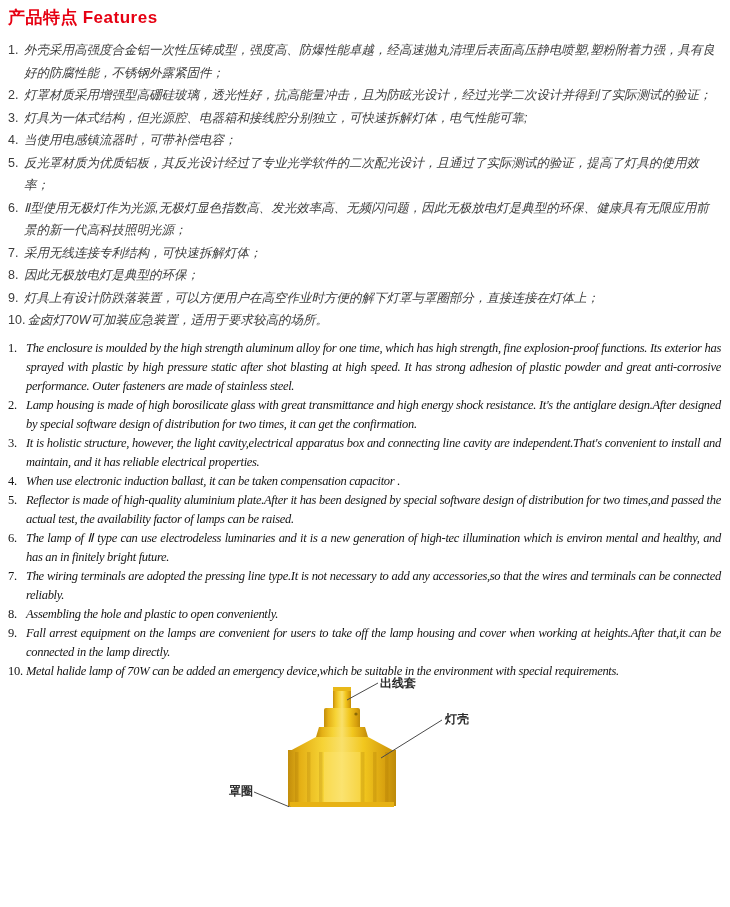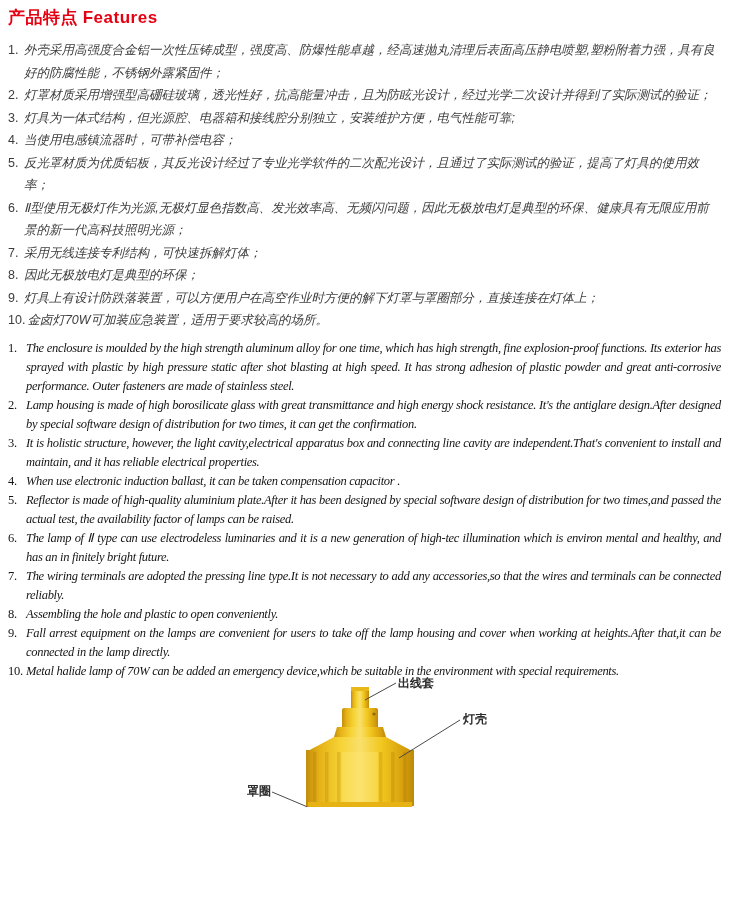--- a/index.html
+++ b/index.html
@@ -13,21 +13,21 @@
   .zh-list{font-size:12.5px;line-height:22.5px;color:#3c3c3c;}
   .feat-item{display:flex;}
   .feat-item .num{flex-shrink:0;min-width:14px;padding-right:2px;}
   .feat-item .txt{flex:1;font-style:italic;}
 
   .en-list{margin-top:7px;font-family:"Liberation Serif",serif;font-size:12.5px;
            line-height:19px;color:#141414;letter-spacing:-0.3px;}
   .en-list .feat-item .num{min-width:16px;padding-right:2px;}
   .en-list .feat-item .txt{text-align:justify;}
 
-  .diagram{position:absolute;left:234px;top:670px;width:285px;height:235px;}
+  .diagram{position:absolute;left:216px;top:670px;width:285px;height:235px;}
   .diagram svg{display:block;width:285px;height:235px;}
   .diagram text{font-family:"Liberation Sans",sans-serif;font-size:12px;font-weight:bold;fill:#2b2b2b;}
 </style>
 </head>
 <body>
 
 <div class="page">
   <div class="text-col">
 
     <h1 class="page-title" style="color:#e60012;">
@@ -39,21 +39,21 @@
       <div class="feat-item">
           <span class="num">1.</span>
           <span class="txt">外壳采用高强度合金铝一次性压铸成型，强度高、防爆性能卓越，经高速抛丸清理后表面高压静电喷塑,塑粉附着力强，具有良好的防腐性能，不锈钢外露紧固件；</span>
         </div>
       <div class="feat-item">
           <span class="num">2.</span>
           <span class="txt">灯罩材质采用增强型高硼硅玻璃，透光性好，抗高能量冲击，且为防眩光设计，经过光学二次设计并得到了实际测试的验证；</span>
         </div>
       <div class="feat-item">
           <span class="num">3.</span>
-          <span class="txt">灯具为一体式结构，但光源腔、电器箱和接线腔分别独立，安装维护方便，电气性能可靠;</span>
+          <span class="txt">灯具为一体式结构，但光源腔、电器箱和接线腔分别独立，可快速拆解灯体，电气性能可靠;</span>
         </div>
       <div class="feat-item">
           <span class="num">4.</span>
           <span class="txt">当使用电感镇流器时，可带补偿电容；</span>
         </div>
       <div class="feat-item">
           <span class="num">5.</span>
           <span class="txt">反光罩材质为优质铝板，其反光设计经过了专业光学软件的二次配光设计，且通过了实际测试的验证，提高了灯具的使用效率；</span>
         </div>
       <div class="feat-item">

